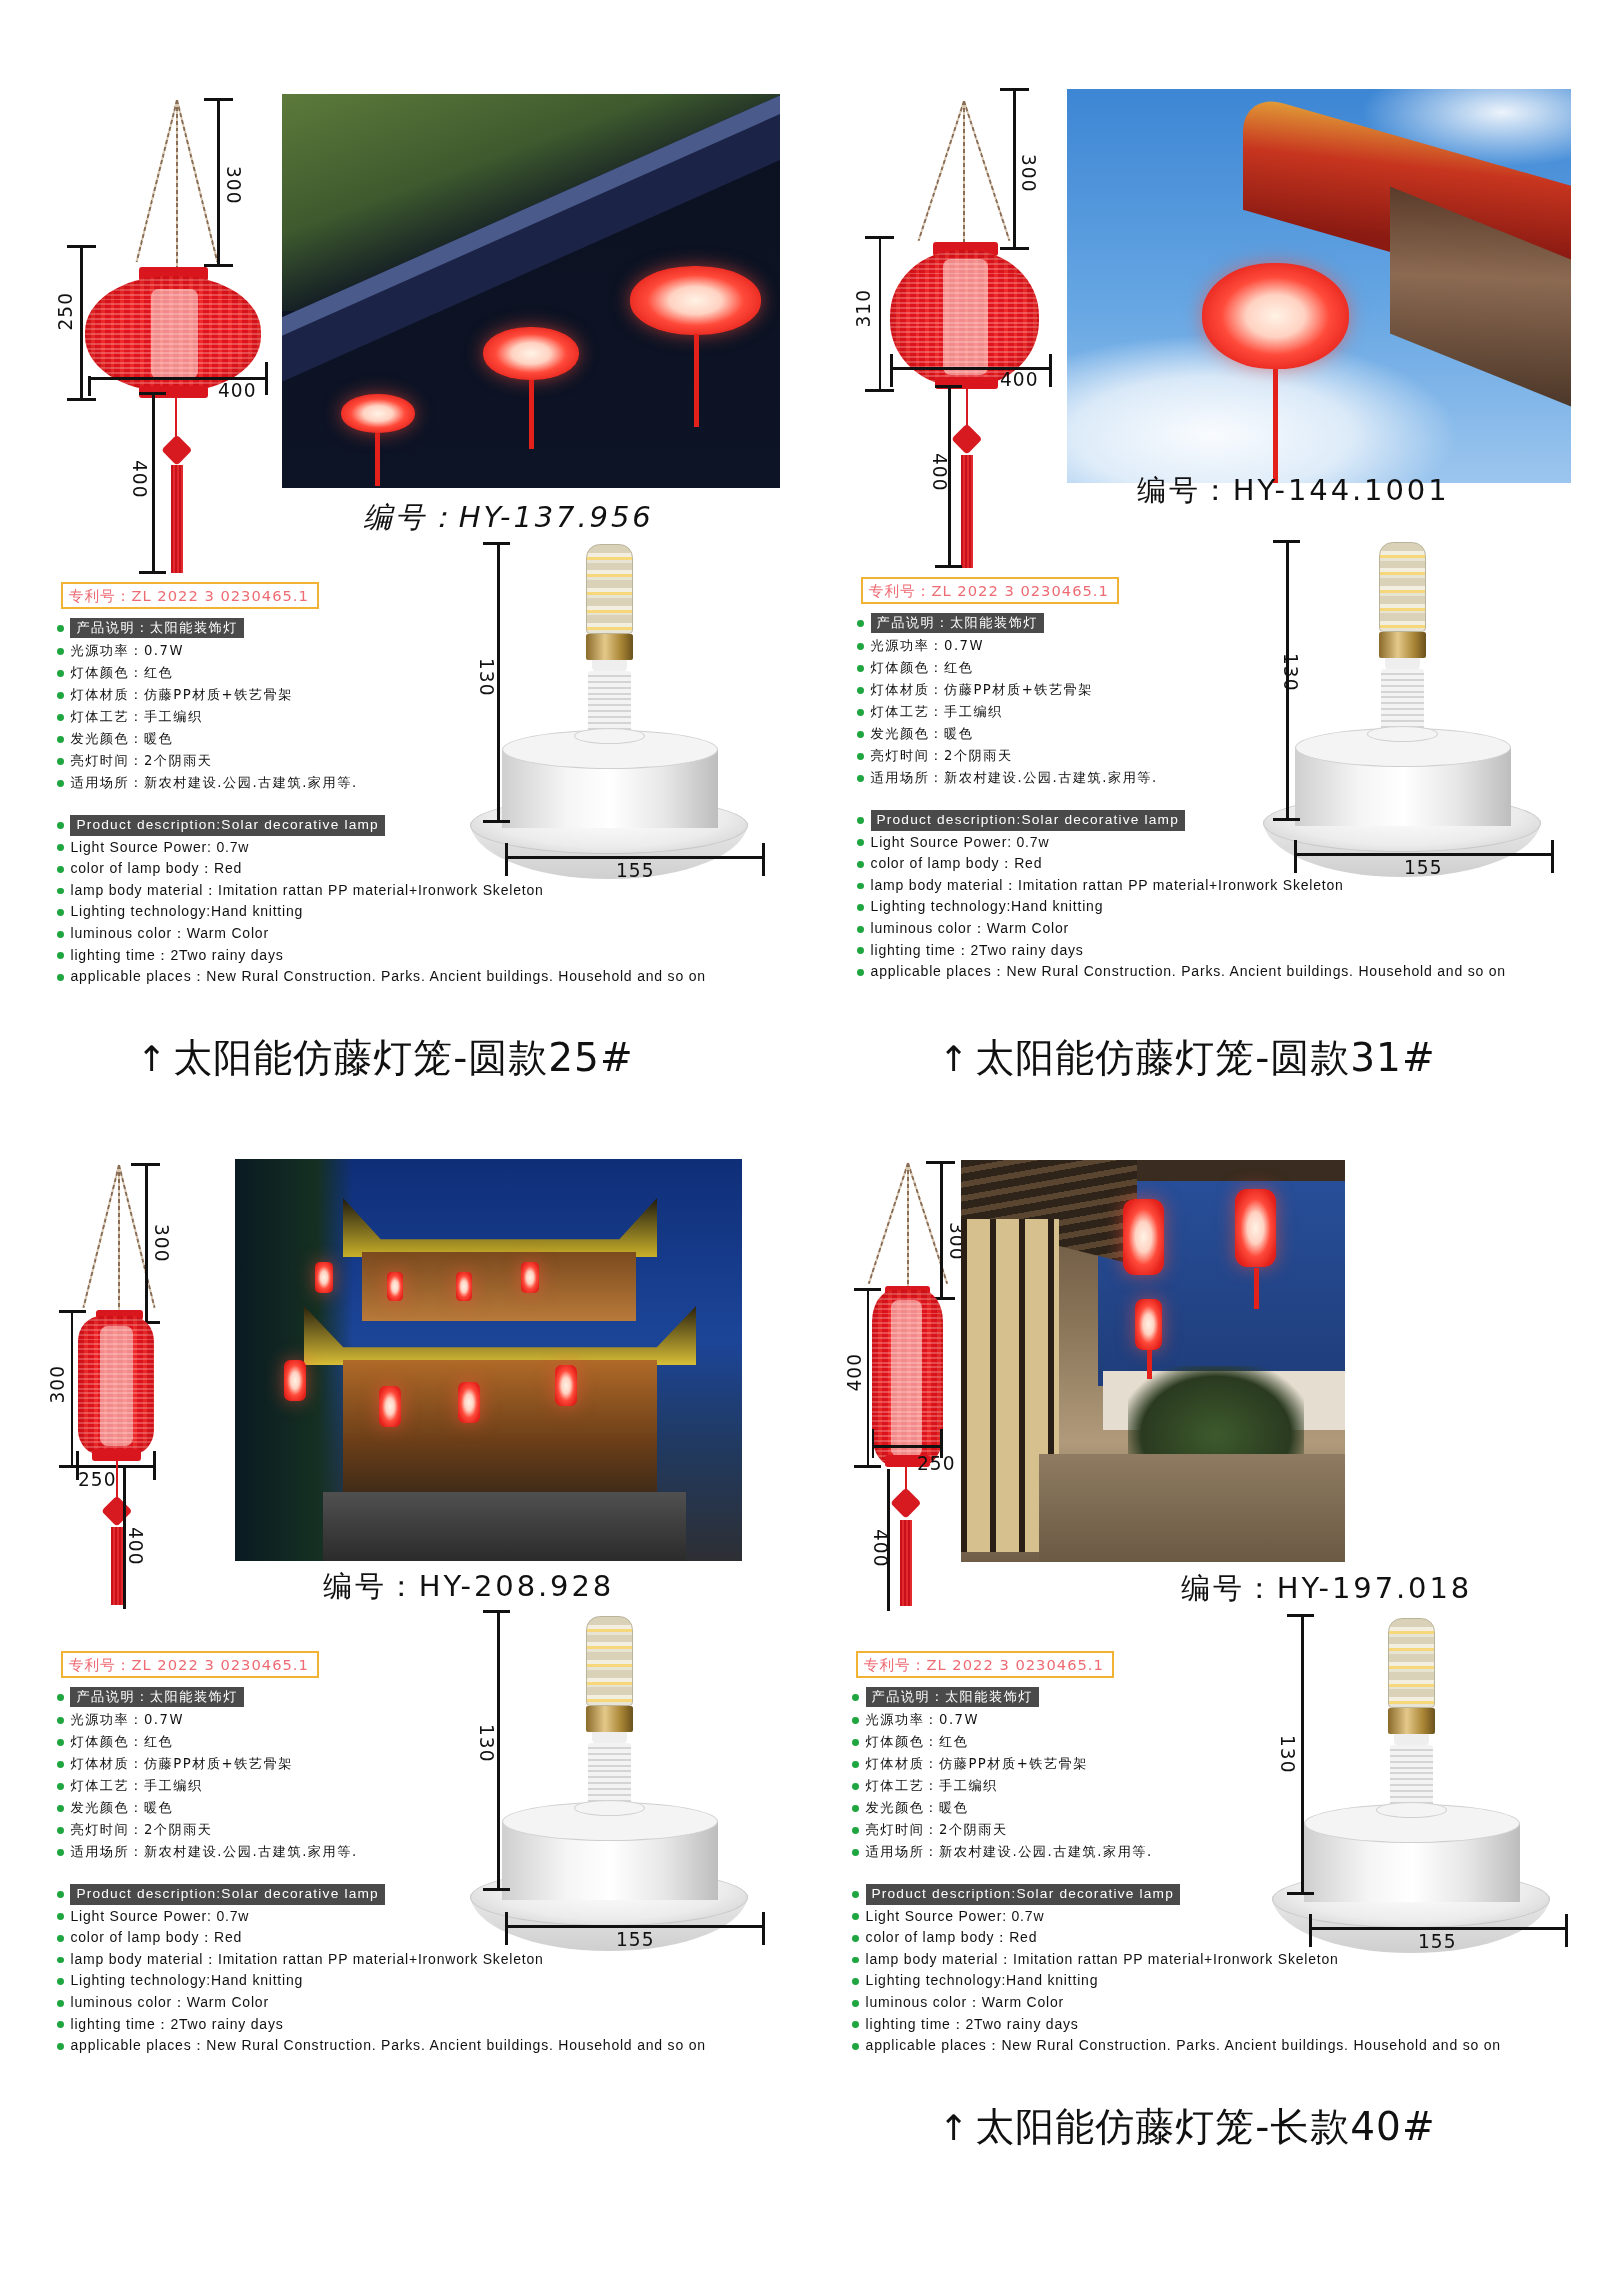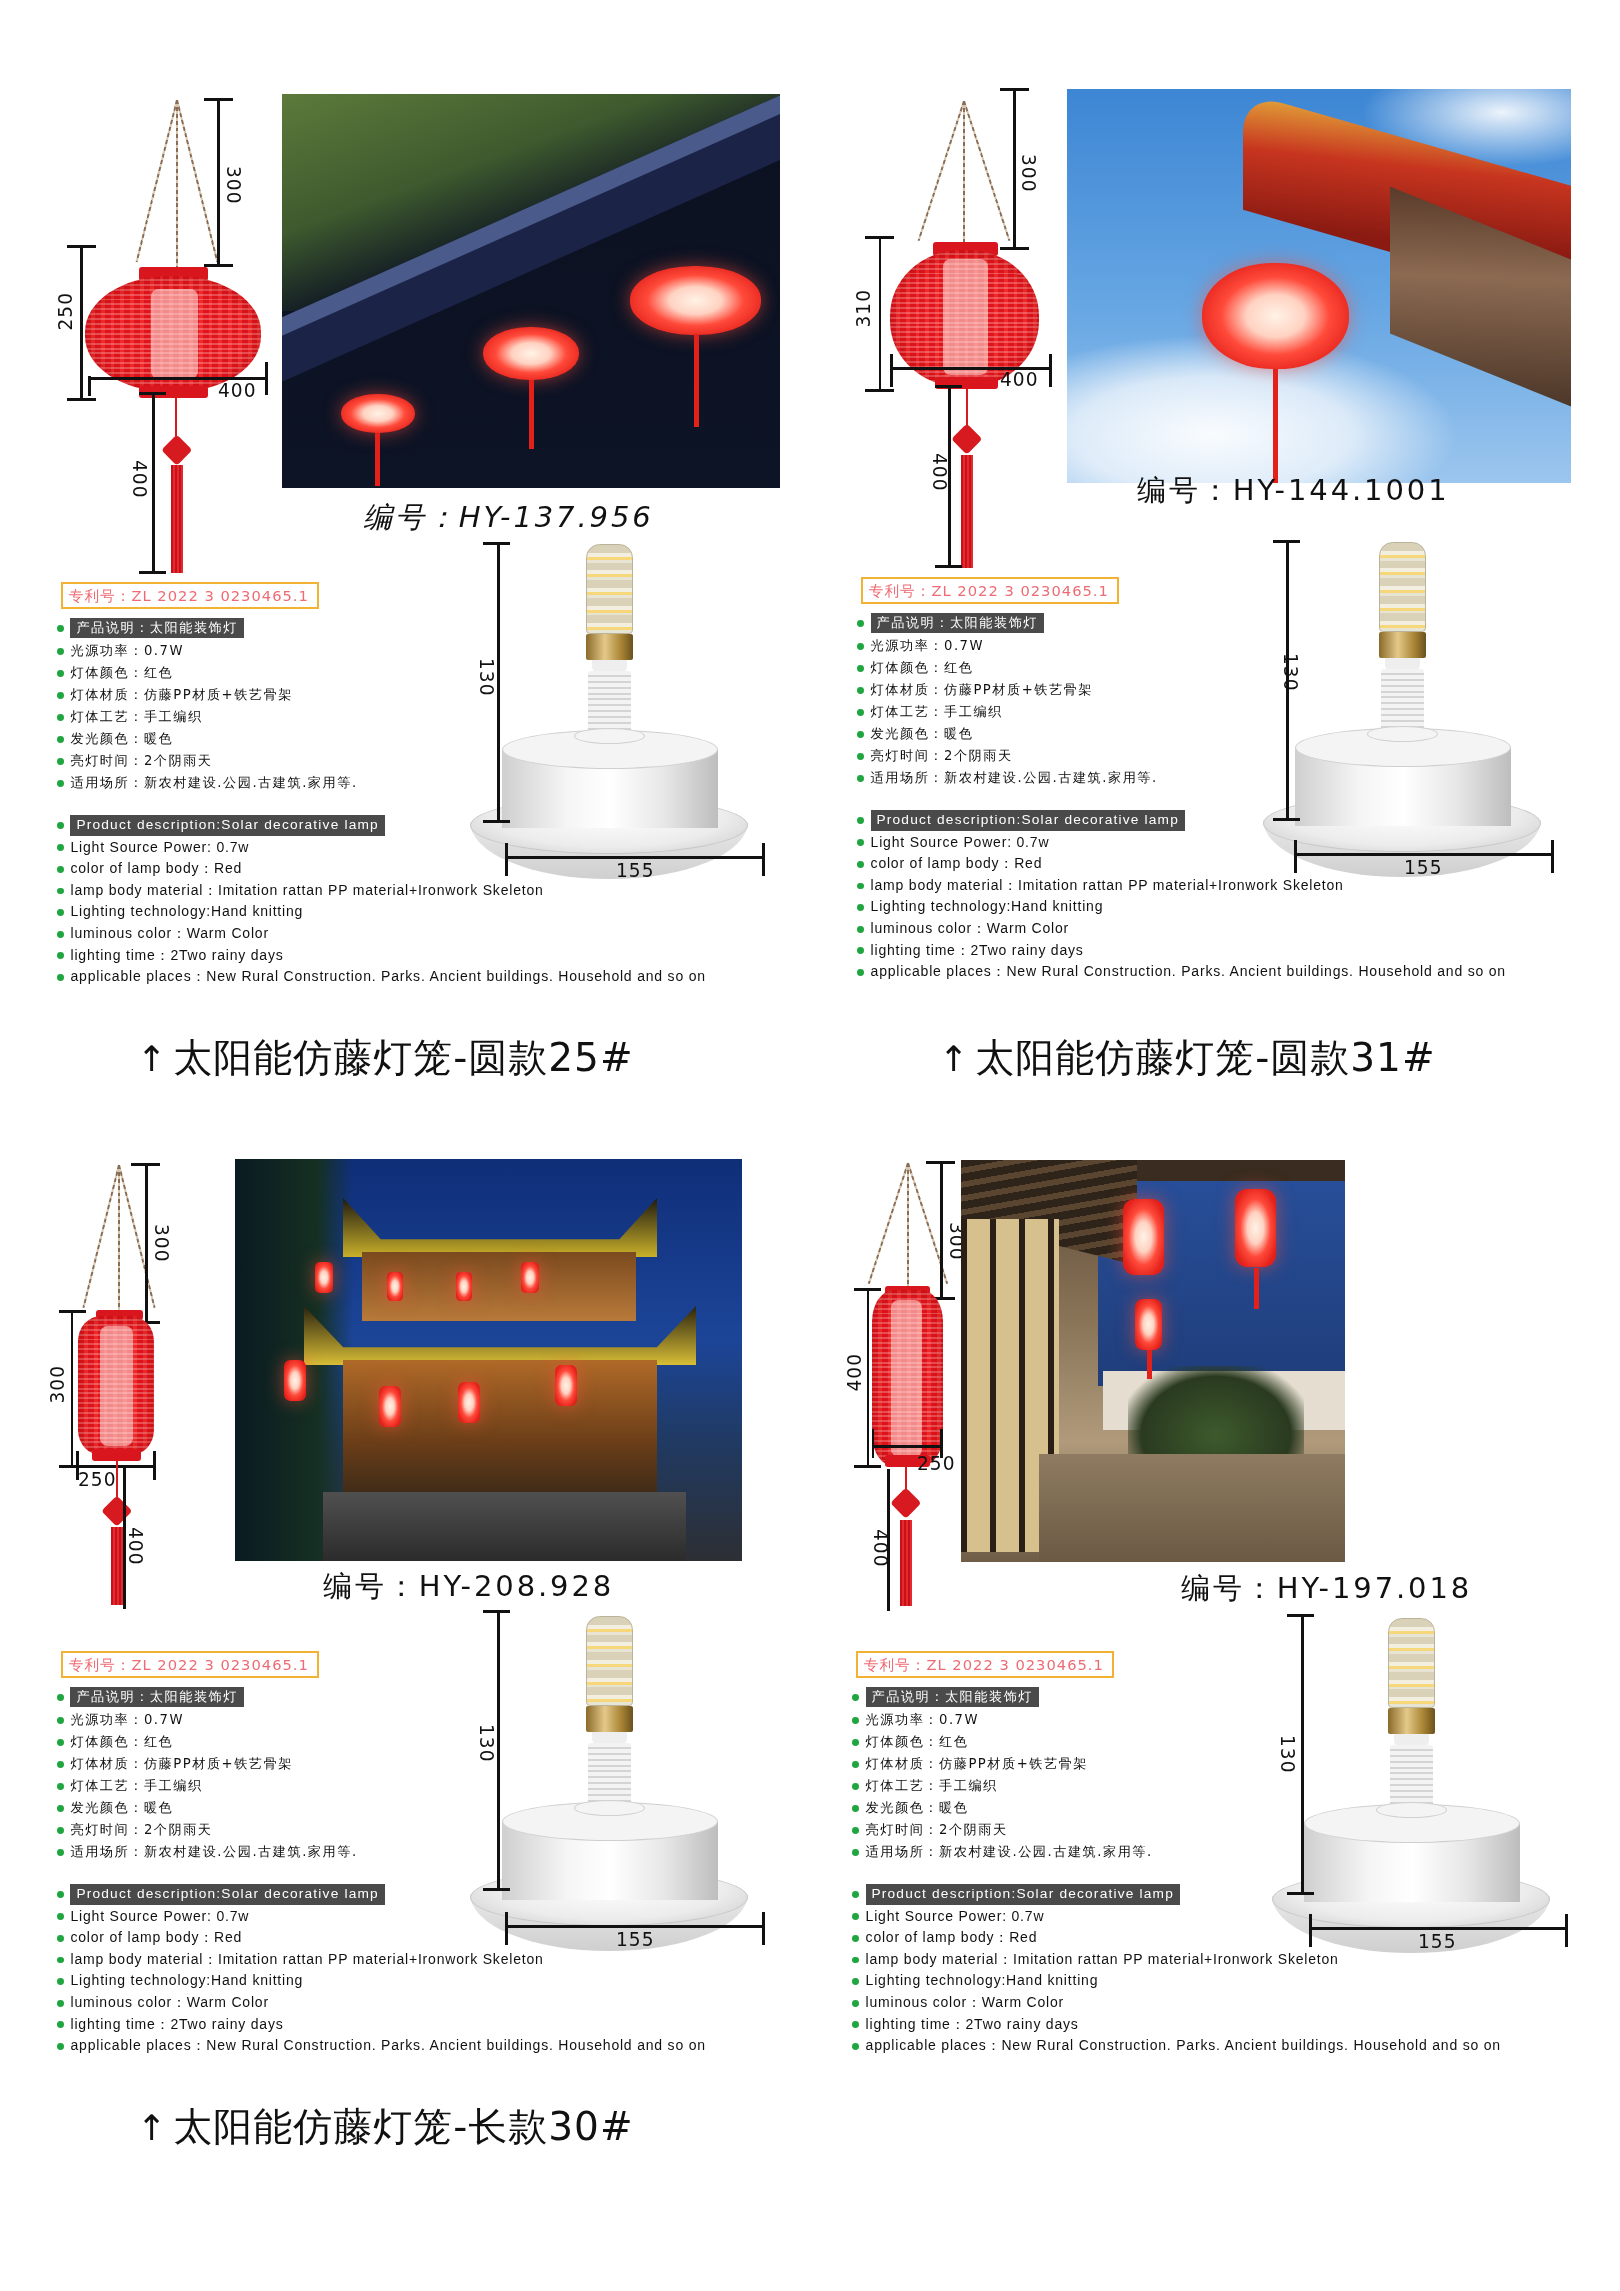--- a/index.html
+++ b/index.html
@@ -340,23 +340,20 @@
     <li class="head"><span class="tag">Product description:Solar decorative lamp</span></li>
     <li>Light Source Power: 0.7w</li>
     <li>color of lamp body：Red</li>
     <li>lamp body material：Imitation rattan PP material+Ironwork Skeleton</li>
     <li>Lighting technology:Hand knitting</li>
     <li>luminous color：Warm Color</li>
     <li>lighting time：2Two rainy days</li>
     <li>applicable places：New Rural Construction. Parks. Ancient buildings. Household and so on</li>
   </ul>
 
-  <div class="caption" style="left:88px;top:943px;">
-    <span class="arrow">↑</span><span>太阳能仿藤灯笼-长款30#</span>
-  </div>
 </section>
 
 <section class="panel p3">
   <div class="diagram">
     <div class="chain" style="left:59px;top:5.9px;height:127px;transform:rotate(-18deg);"></div>
     <div class="chain" style="left:59px;top:5.9px;height:127px;transform:rotate(0deg);"></div>
     <div class="chain" style="left:59px;top:5.9px;height:127px;transform:rotate(18deg);"></div>
     <div class="dim-line" style="left:78px;top:3.9px;width:29px;height:2.9px;"></div>
     <div class="dim-line" style="left:92px;top:3.9px;width:2.9px;height:138px;"></div>
     <div class="dim-line" style="left:78px;top:140px;width:29px;height:2.9px;"></div>
@@ -432,14 +429,17 @@
     <li class="head"><span class="tag">Product description:Solar decorative lamp</span></li>
     <li>Light Source Power: 0.7w</li>
     <li>color of lamp body：Red</li>
     <li>lamp body material：Imitation rattan PP material+Ironwork Skeleton</li>
     <li>Lighting technology:Hand knitting</li>
     <li>luminous color：Warm Color</li>
     <li>lighting time：2Two rainy days</li>
     <li>applicable places：New Rural Construction. Parks. Ancient buildings. Household and so on</li>
   </ul>
 
+  <div class="caption" style="left:91px;top:943px;">
+    <span class="arrow">↑</span><span>太阳能仿藤灯笼-长款40#</span>
+  </div>
 </section>
 
 
 </body></html>

